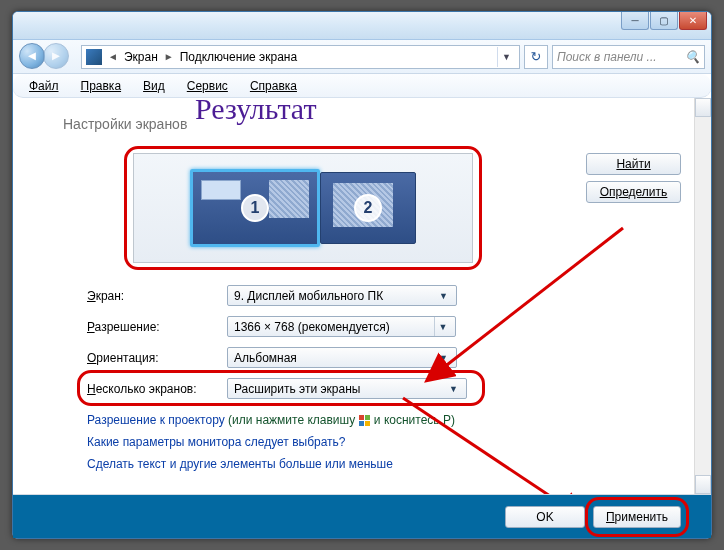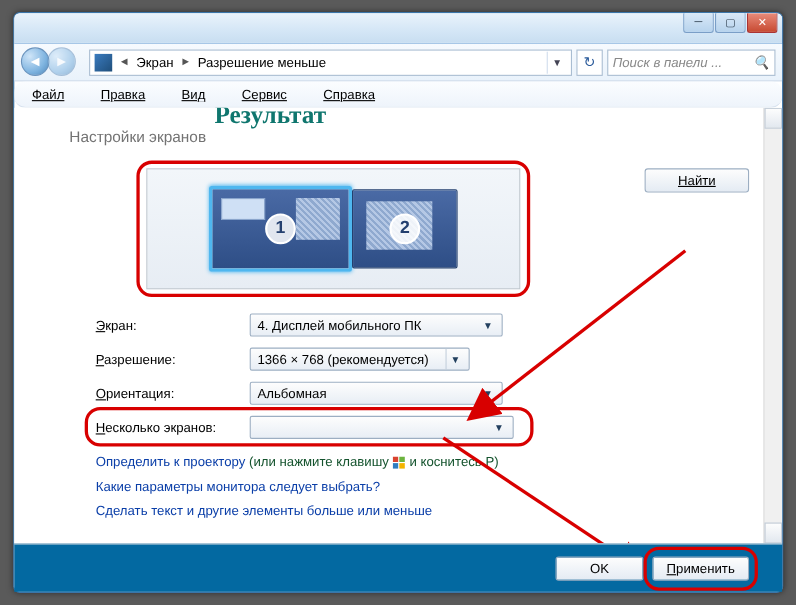--- a/index.html
+++ b/index.html
@@ -89,21 +89,21 @@
   .search {
     width:153px;height:24px;border:1px solid #a9bdd2;background:#fff;
     display:flex;align-items:center;padding:0 4px;color:#888;font-style:italic;
     gap:4px;
   }
   
   .menubar {
     height:24px;
     background:linear-gradient(to bottom,#fbfdff,#eef4fb);
     border-bottom:1px solid #d6e1ee;
-    display:flex;align-items:center;gap:17px;
+    display:flex;align-items:center;gap:6px;
     padding:0 8px;
     border-radius:10px;
   }
   .menu-item { padding:2px 8px; }
   .u { text-decoration: underline; }
   
   .content {
     flex:1;
     padding:18px 30px 0 50px;
     overflow:hidden;
@@ -182,21 +182,21 @@
     width:17px;height:19px;margin-left:auto;
     display:flex;align-items:center;justify-content:center;
     font-size:9px;color:#23405f;
   }
   .dropdown.slider .dd-arrow { border-left:1px solid #c3cfdc; }
   .annot {
     position:absolute;border:3px solid #d80000;border-radius:14px;
     pointer-events:none;
   }
   .annot-label {
-    position:absolute;color:#0f766e;font-weight:bold;font-size:23px;
+    position:absolute;color:#4c1d95;font-weight:normal;font-size:30px;
     font-family: Georgia, serif;
     text-shadow:0 0 2px #fff;
   }
   
   .links { margin-top:6px; }
   .link { color:#0a3ea8; margin-bottom:8px; }
   .linkgray { color:#14532d; }
   .winlogo { display:inline-block;width:12px;height:12px;vertical-align:middle;}
   .winlogo svg{display:block}
   
@@ -227,21 +227,21 @@
   <div class="navbar">
     <div class="nav-back-fwd">
       <div class="nav-circle">◄</div>
       <div class="nav-circle">►</div>
     </div>
     <div class="breadcrumb">
       <span class="bc-icon"></span>
       <span class="bc-sep">◄</span>
       <span>Экран</span>
       <span class="bc-sep">►</span>
-      <span>Разрешение меньше</span>
+      <span>Подключение экрана</span>
       <div class="bc-arrows">
         <div class="bc-abtn">▼</div>
       </div>
     </div>
     <div class="refresh-btn">↻</div>
     <div class="search">
       <span>Поиск в панели ...</span>
       <span style="margin-left:auto;color:#3a6aa8">🔍</span>
     </div>
   </div>
@@ -270,58 +270,62 @@
           <div class="inside2" style="left:12px;right:auto;top:10px;width:60px;height:44px"></div>
           <div class="mnum">2</div>
         </div>
 
         <div class="annot" style="left:-10px;top:-8px;right:-10px;bottom:-8px"></div>
       </div>
       <div class="side-buttons">
         <div class="btn">
             <span class="u">Найти</span>
           </div>
+        <div class="btn">
+            <span class="u">Определить</span>
+          </div>
       </div>
     </div>
 
     <div class="annot-label" style="left:182px;top:-6px">Результат</div>
 
     <div class="form">
       <div class="frow">
         <div class="flabel"><span class="u">Э</span>кран:</div>
         <div class="dropdown" style="width:230px">
-          <span>4. Дисплей мобильного ПК</span>
+          <span>9. Дисплей мобильного ПК</span>
           <span class="dd-arrow">▼</span>
         </div>
       </div>
       <div class="frow">
         <div class="flabel"><span class="u">Р</span>азрешение:</div>
-        <div class="dropdown slider" style="width:200px">
+        <div class="dropdown slider" style="width:229px">
           <span>1366 × 768 (рекомендуется)</span>
           <span class="dd-arrow">▼</span>
         </div>
       </div>
       <div class="frow">
         <div class="flabel"><span class="u">О</span>риентация:</div>
         <div class="dropdown" style="width:230px">
           <span>Альбомная</span>
           <span class="dd-arrow">▼</span>
         </div>
       </div>
       <div class="frow" style="position:relative;margin-bottom:14px">
         <div class="flabel"><span class="u">Н</span>есколько экранов:</div>
         <div class="dropdown" style="width:240px">
+          <span>Расширить эти экраны</span>
           <span class="dd-arrow">▼</span>
         </div>
         <div class="annot" style="left:-10px;top:-8px;width:408px;height:36px"></div>
       </div>
 
       <div class="links">
         <div class="link">
-          <span>Определить к проектору</span><span class="linkgray"> (или нажмите клавишу </span><span class="winlogo"><svg viewBox="0 0 12 12">
+          <span>Разрешение к проектору</span><span class="linkgray"> (или нажмите клавишу </span><span class="winlogo"><svg viewBox="0 0 12 12">
                 <rect x="0" y="0" width="5" height="5" fill="#d9432f"></rect>
                 <rect x="6" y="0" width="5" height="5" fill="#6cb33f"></rect>
                 <rect x="0" y="6" width="5" height="5" fill="#2f7cc0"></rect>
                 <rect x="6" y="6" width="5" height="5" fill="#f4b400"></rect>
               </svg></span><span class="linkgray"> и коснитесь P)</span>
         </div>
         <div class="link">Какие параметры монитора следует выбрать?</div>
         <div class="link">Сделать текст и другие элементы больше или меньше</div>
       </div>
     </div>

